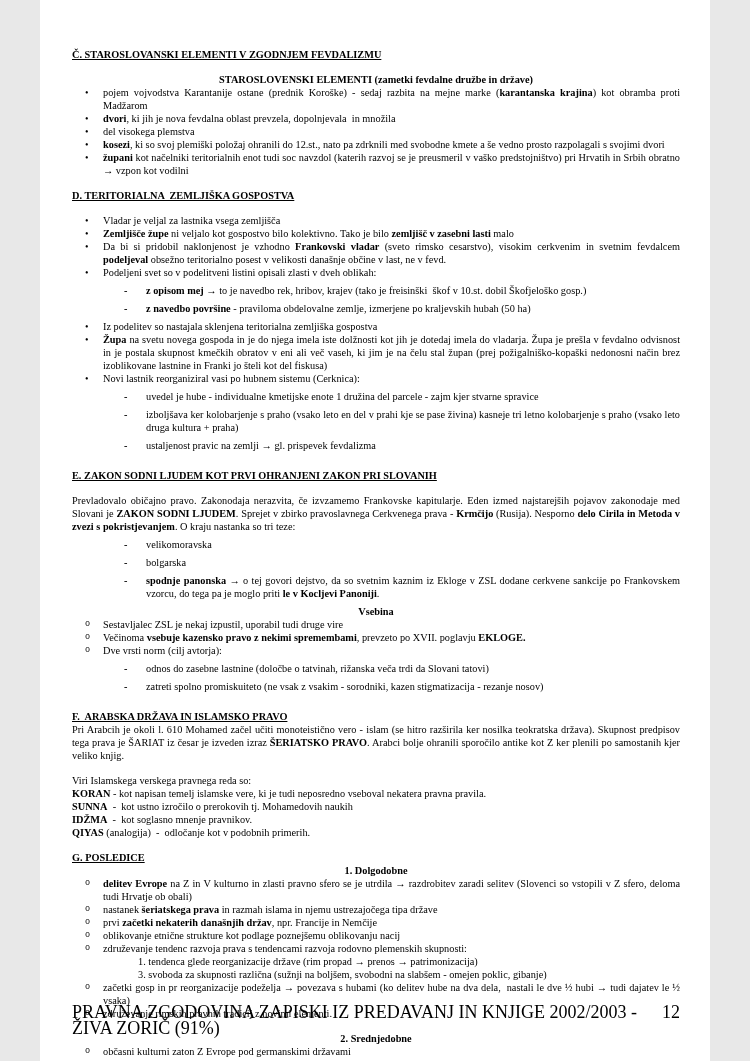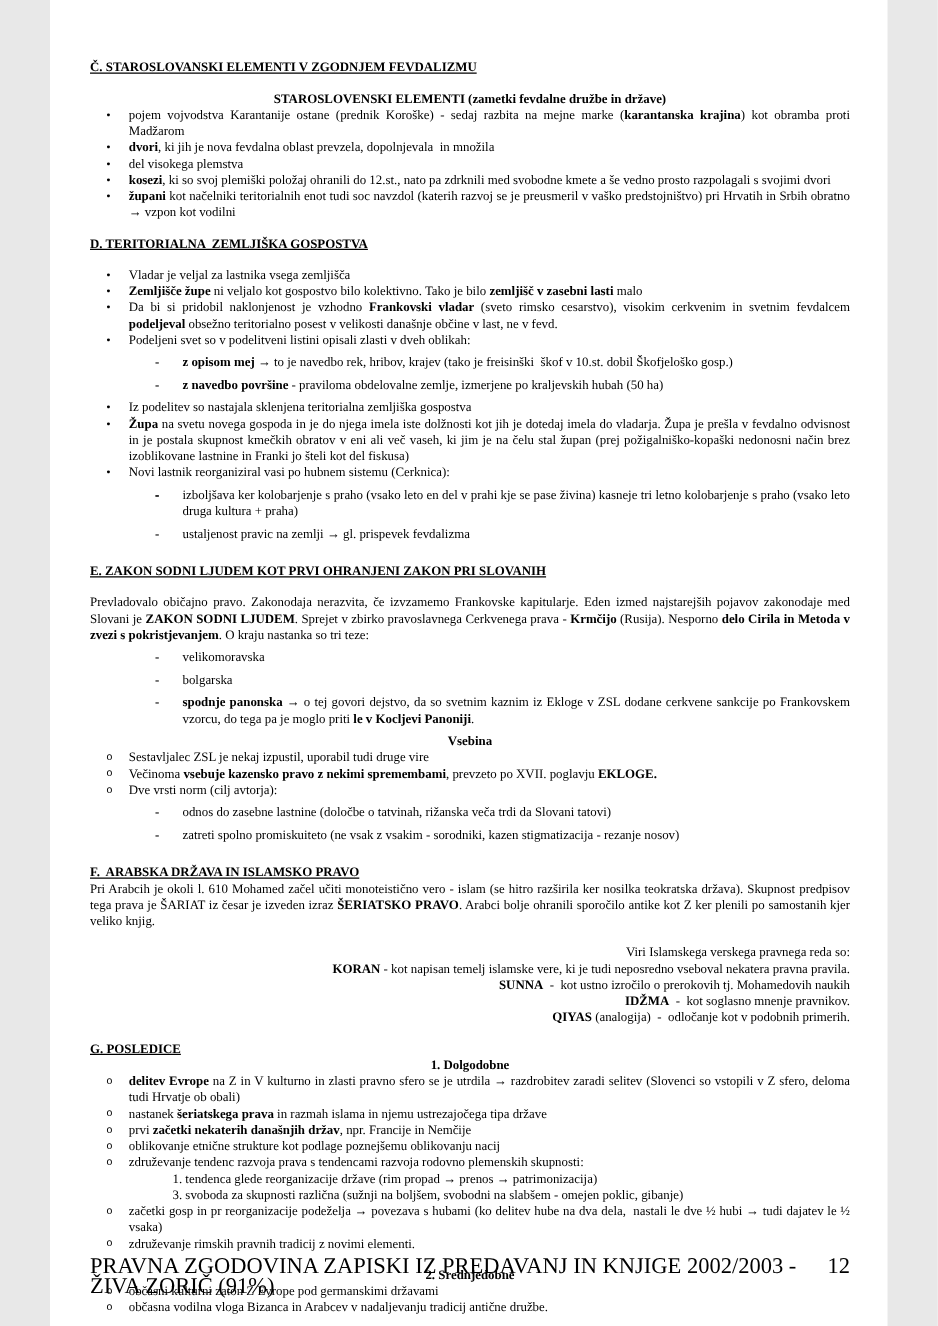--- a/index.html
+++ b/index.html
@@ -10,21 +10,21 @@
     overflow:hidden;
     font-family:"Liberation Serif","DejaVu Serif",serif;
     font-size:10.3px;line-height:13px;color:#000;
     margin:0 auto;
   }
   .content{padding:48px 30px 0 32px;}
   .b{font-weight:bold;}
   .hu{font-weight:bold;text-decoration:underline;white-space:pre-wrap;}
   .hb{font-weight:bold;white-space:pre-wrap;text-align:center;}
   .para{text-align:justify;white-space:pre-wrap;}
-  .line{white-space:pre-wrap;text-align:right;}
+  .line{white-space:pre-wrap;}
   .gap{height:12px;}
   .li{position:relative;padding-left:31px;text-align:justify;white-space:pre-wrap;}
   .li .g{position:absolute;left:13px;top:0;white-space:normal;}
   .li-circle .g{font-family:"Liberation Mono","DejaVu Sans Mono",monospace;font-size:8.5px;}
   .li-disc .g{font-size:10px;}
   .li-dash{padding-left:74px;margin:5px 0;}
   .li-dash .g{left:52px;font-weight:bold;}
   .li-num{padding-left:66px;}
   .footer{
     position:absolute;left:32px;right:30px;top:1004px;
@@ -59,21 +59,21 @@
       <div class="list list-dash">
         <div class="li li-dash"><span class="g">-</span><span class="b">z opisom mej</span><span class=""> → to je navedbo rek, hribov, krajev (tako je freisinški  škof v 10.st. dobil Škofjeloško gosp.)</span></div>
         <div class="li li-dash"><span class="g">-</span><span class="b">z navedbo površine</span><span class=""> - praviloma obdelovalne zemlje, izmerjene po kraljevskih hubah (50 ha)</span></div>
       </div>
       <div class="list list-disc">
         <div class="li li-disc"><span class="g">•</span><span class="">Iz podelitev so nastajala sklenjena teritorialna zemljiška gospostva</span></div>
         <div class="li li-disc"><span class="g">•</span><span class="b">Župa</span><span class=""> na svetu novega gospoda in je do njega imela iste dolžnosti kot jih je dotedaj imela do vladarja. Župa je prešla v fevdalno odvisnost in je postala skupnost kmečkih obratov v eni ali več vaseh, ki jim je na čelu stal župan (prej požigalniško-kopaški nedonosni način brez izoblikovane lastnine in Franki jo šteli kot del fiskusa)</span></div>
         <div class="li li-disc"><span class="g">•</span><span class="">Novi lastnik reorganiziral vasi po hubnem sistemu (Cerknica):</span></div>
       </div>
       <div class="list list-dash">
-        <div class="li li-dash"><span class="g">-</span></div>
+        <div class="li li-dash"><span class="g">-</span><span class="">uvedel je hube - individualne kmetijske enote 1 družina del parcele - zajm kjer stvarne spravice</span></div>
         <div class="li li-dash"><span class="g">-</span><span class="">izboljšava ker kolobarjenje s praho (vsako leto en del v prahi kje se pase živina) kasneje tri letno kolobarjenje s praho (vsako leto druga kultura + praha)</span></div>
         <div class="li li-dash"><span class="g">-</span><span class="">ustaljenost pravic na zemlji → gl. prispevek fevdalizma</span></div>
       </div>
       <div class="gap"></div>
       <div class="hu">E. ZAKON SODNI LJUDEM KOT PRVI OHRANJENI ZAKON PRI SLOVANIH</div>
       <div class="gap"></div>
       <div class="para"><span class="">Prevladovalo običajno pravo. Zakonodaja nerazvita, če izvzamemo Frankovske kapitularje. Eden izmed najstarejših pojavov zakonodaje med Slovani je </span><span class="b">ZAKON SODNI LJUDEM</span><span class="">. Sprejet v zbirko pravoslavnega Cerkvenega prava - </span><span class="b">Krmčijo</span><span class=""> (Rusija). Nesporno </span><span class="b">delo Cirila in Metoda v zvezi s pokristjevanjem</span><span class="">. O kraju nastanka so tri teze:</span></div>
       <div class="list list-dash">
         <div class="li li-dash"><span class="g">-</span><span class="">velikomoravska</span></div>
         <div class="li li-dash"><span class="g">-</span><span class="">bolgarska</span></div>

